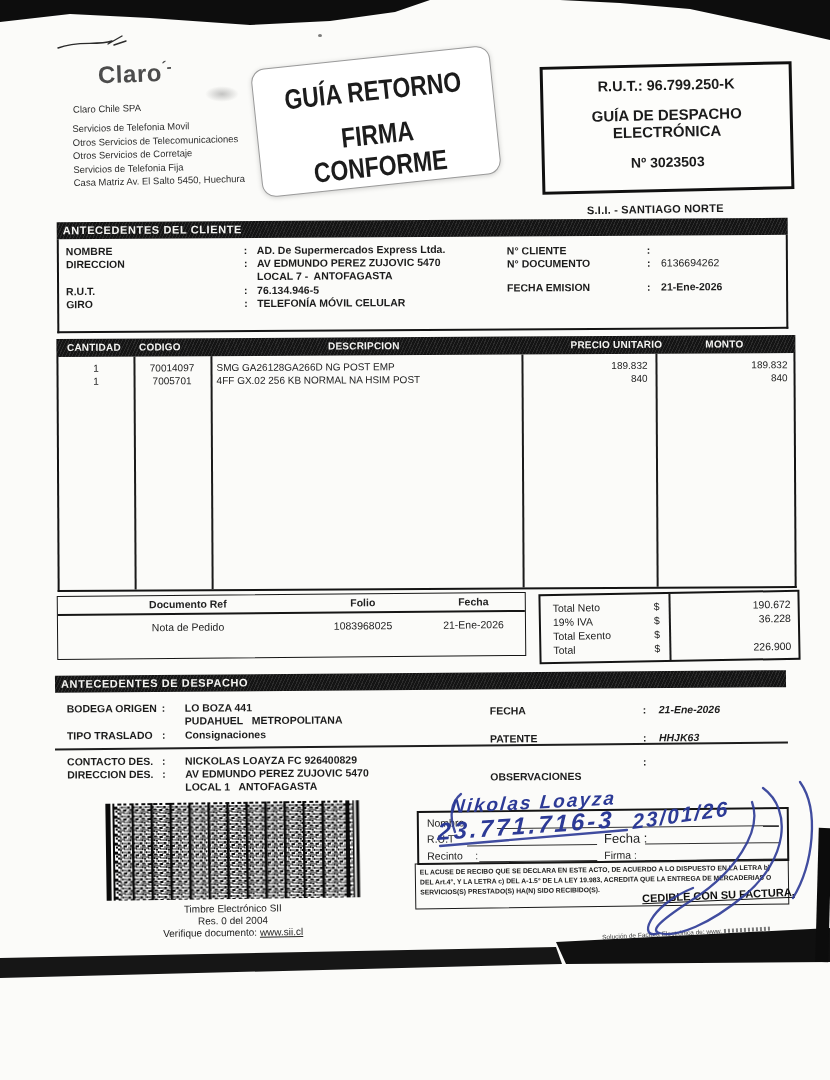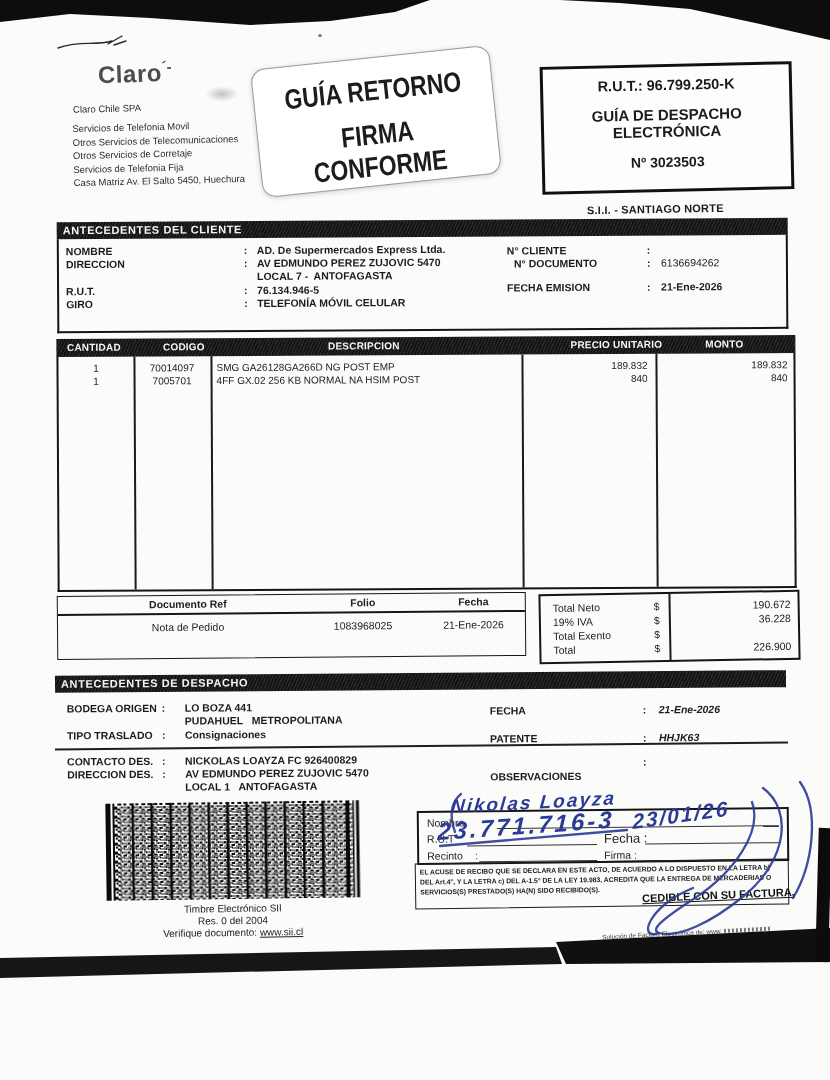--- a/index.html
+++ b/index.html
@@ -69,32 +69,32 @@
     <div class="f b" style="left:200px;top:49px;">LOCAL 7 -  ANTOFAGASTA</div>
     <div class="f b" style="left:9px;top:63px;">R.U.T.</div>
     <div class="f b" style="left:187px;top:63px;">:</div>
     <div class="f b" style="left:200px;top:63px;">76.134.946-5</div>
     <div class="f b" style="left:9px;top:76px;">GIRO</div>
     <div class="f b" style="left:187px;top:76px;">:</div>
     <div class="f b" style="left:200px;top:76px;">TELEFONÍA MÓVIL CELULAR</div>
     <div class="f b" style="left:450px;top:25px;">N° CLIENTE</div>
     <div class="f b" style="left:590px;top:25px;">:</div>
     <div class="f b" style="left:604px;top:25px;"></div>
-    <div class="f b" style="left:450px;top:38px;margin-left:7px;">N° DOCUMENTO</div>
+    <div class="f b" style="left:450px;top:38px;">N° DOCUMENTO</div>
     <div class="f b" style="left:590px;top:38px;">:</div>
     <div class="f" style="left:604px;top:38px;">6136694262</div>
     <div class="f b" style="left:450px;top:62px;">FECHA EMISION</div>
     <div class="f b" style="left:590px;top:62px;">:</div>
     <div class="f b" style="left:604px;top:62px;">21-Ene-2026</div>
   </div>
 
   <div class="abs" style="left:57px;top:337px;width:739px;height:253px;transform:rotate(-0.3deg);">
     <div class="bar" style="left:0;top:0;width:739px;height:18px;">
       <span class="hcell" style="left:0;width:75px;">CANTIDAD</span>
-      <span class="hcell" style="left:89px;width:77px;">CODIGO</span>
+      <span class="hcell" style="left:65px;width:77px;">CODIGO</span>
       <span class="hcell" style="left:152px;width:311px;">DESCRIPCION</span>
       <span class="hcell" style="left:463px;width:134px;margin-left:30px;">PRECIO UNITARIO</span>
       <span class="hcell" style="left:597px;width:142px;">MONTO</span>
     </div>
     <div class="abs" style="left:0;top:18px;width:739px;height:235px;border:2px solid #141414;border-top:none;box-sizing:border-box;">
       <div class="vline" style="left:75px;"></div>
       <div class="vline" style="left:152px;"></div>
       <div class="vline" style="left:463px;"></div>
       <div class="vline" style="left:597px;"></div>
       <div>

